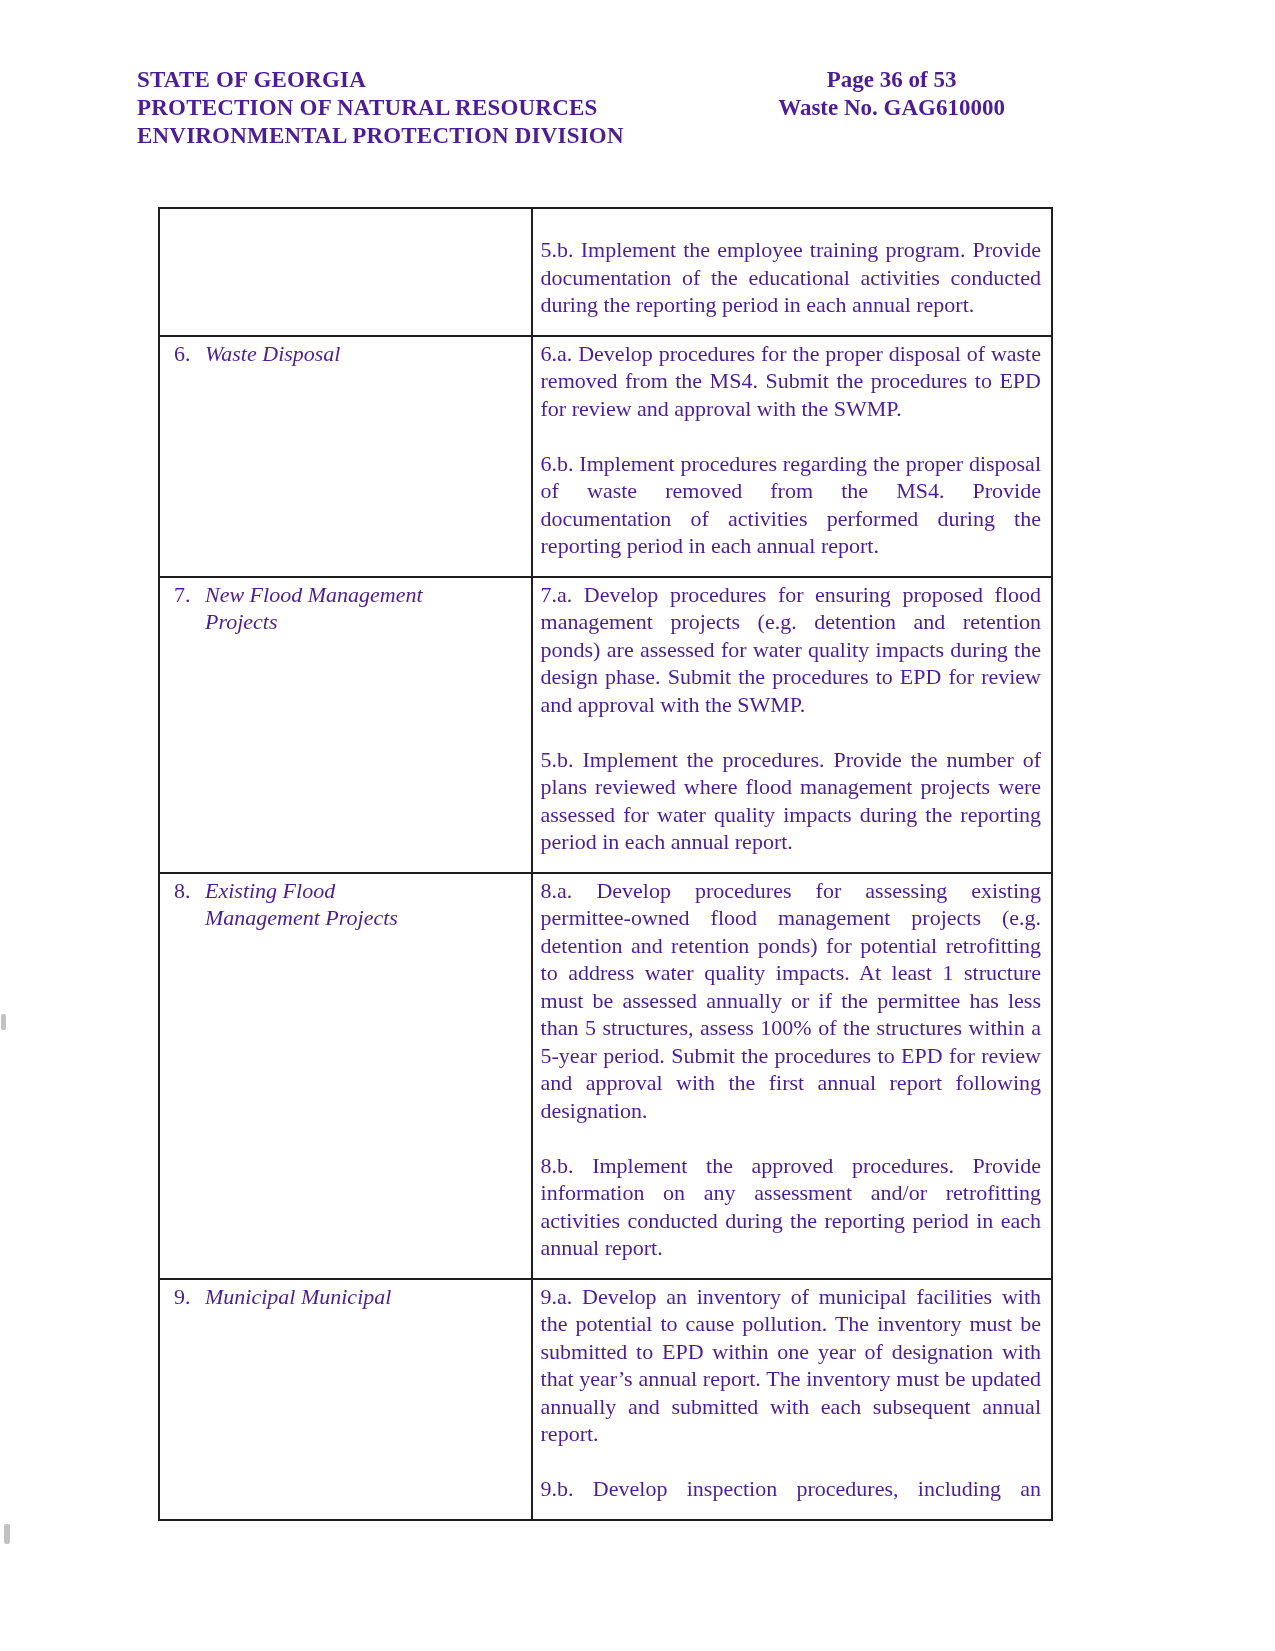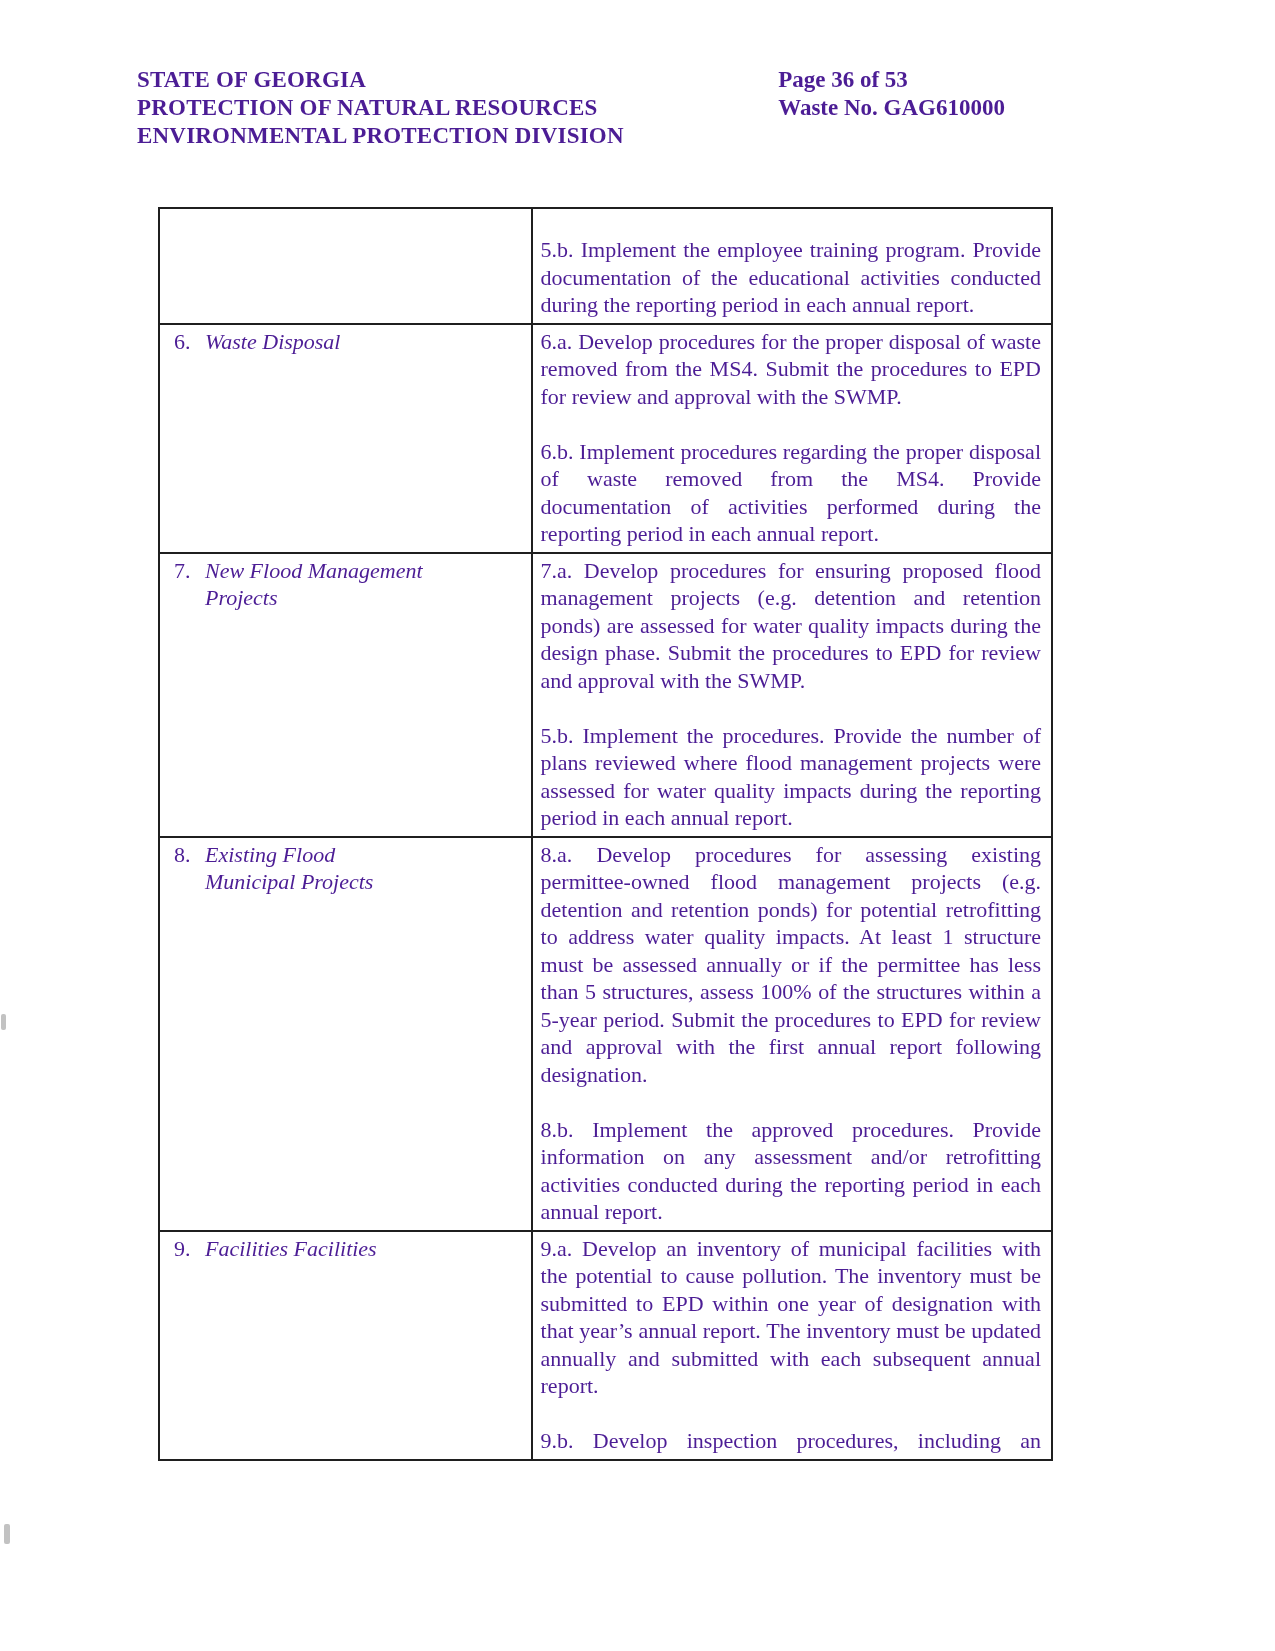--- a/index.html
+++ b/index.html
@@ -23,38 +23,38 @@
     line-height: 28px;
     letter-spacing: 0.2px;
   }
   .header-right {
     position: absolute;
     right: 270px;
     top: 66px;
     font-weight: bold;
     font-size: 23px;
     line-height: 28px;
-    text-align: left;
+    text-align: center;
   }
   .doc-table {
     position: absolute;
     left: 158px;
     top: 207px;
     width: 895px;
     border-collapse: collapse;
     table-layout: fixed;
   }
   .cell {
     border: 2px solid #1f1f1f;
     vertical-align: top;
     font-size: 22px;
     line-height: 27.5px;
   }
   .cell-left  { width: 325px; padding: 3px 6px 4px 14px; }
-  .cell-right { width: 454px; padding: 3px 10px 4px 8px; }
+  .cell-right { width: 454px; padding: 3px 10px 16px 8px; }
   .cell-right.continuation { padding-top: 27px; }
   .item { display: flex; }
   .item-num { width: 31px; flex: none; }
   .item-label { flex: 1; font-style: italic; }
   .detail-para {
     margin: 0 0 27.5px 0;
     text-align: justify;
   }
   .detail-para:last-child { margin-bottom: 0; }
   .clipped-line { text-align-last: justify; }
@@ -118,35 +118,35 @@
             <p class="detail-para">7.a. Develop procedures for ensuring proposed flood management projects (e.g. detention and retention ponds) are assessed for water quality impacts during the design phase.  Submit the procedures to EPD for review and approval with the SWMP.</p>
             <p class="detail-para">5.b. Implement the procedures.  Provide the number of plans reviewed where flood management projects were assessed for water quality impacts during the reporting period in each annual report.</p>
           </td>
         </tr>
         <tr>
           <td class="cell cell-left">
             <div class="item">
               <span class="item-num">8.</span>
               <span class="item-label">
                 <div>Existing Flood</div>
-                <div>Municipal Projects</div>
+                <div>Management Projects</div>
               </span>
             </div>
           </td>
           <td class="cell cell-right">
             <p class="detail-para">8.a. Develop procedures for assessing existing permittee-owned flood management projects (e.g. detention and retention ponds) for potential retrofitting to address water quality impacts.  At least 1 structure must be assessed annually or if the permittee has less than 5 structures, assess 100% of the structures within a 5-year period.  Submit the procedures to EPD for review and approval with the first annual report following designation.</p>
             <p class="detail-para">8.b. Implement the approved procedures.  Provide information on any assessment and/or retrofitting activities conducted during the reporting period in each annual report.</p>
           </td>
         </tr>
         <tr>
           <td class="cell cell-left">
             <div class="item">
               <span class="item-num">9.</span>
               <span class="item-label">
-                <div>Facilities Facilities</div>
+                <div>Municipal Municipal</div>
               </span>
             </div>
           </td>
           <td class="cell cell-right">
             <p class="detail-para">9.a.  Develop an inventory of municipal facilities with the potential to cause pollution.  The inventory must be submitted to EPD within one year of designation with that year’s annual report.  The inventory must be updated annually and submitted with each subsequent annual report.</p>
             <p class="detail-para clipped-line">9.b.  Develop inspection procedures, including an</p>
           </td>
         </tr>
       </tbody>
   </table>

